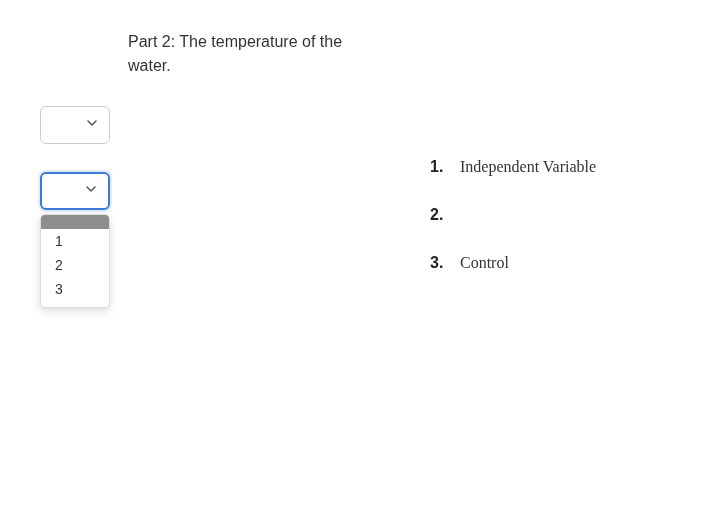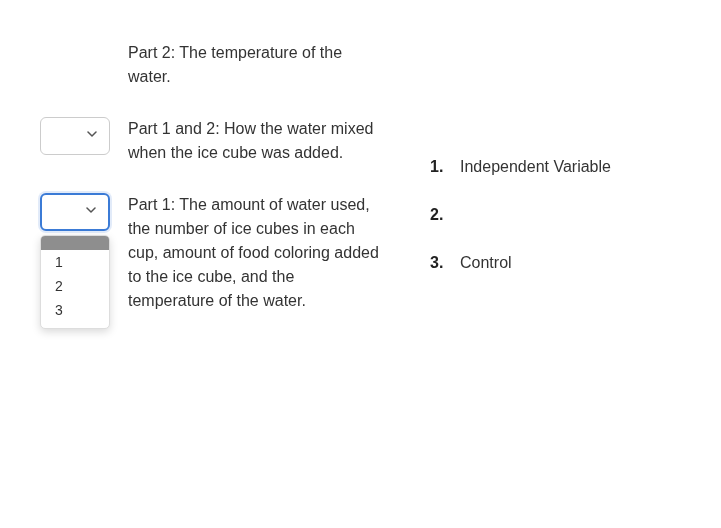--- a/index.html
+++ b/index.html
@@ -13,21 +13,20 @@
     position: relative;
   }
   .container {
     display: flex;
     padding: 30px 40px;
     gap: 50px;
   }
   .left-col {
     width: 340px;
     position: relative;
-    margin-top: 11px;
   }
   .right-col {
     width: 250px;
     padding-top: 128px;
   }
   .match-row {
     display: flex;
     align-items: flex-start;
     gap: 18px;
     margin-bottom: 28px;
@@ -95,20 +94,21 @@
     gap: 12px;
     margin-bottom: 30px;
   }
   .key-num {
     font-weight: 600;
     color: #222;
     min-width: 18px;
   }
   .key-label {
     color: #333;
+    font-family: Liberation Serif, serif;
   }
   .row-indent {
     margin-left: 88px;
     line-height: 1.5;
     color: #333;
   }
 </style>
 </head>
 <body>
 
@@ -122,40 +122,38 @@
     <div class="match-row">
       <div class="dropdown-slot">
         <div class="dropdown">
           <span class="chevron">
             <svg viewBox="0 0 10 6" width="10" height="6">
                 <path d="M1 1 L5 5 L9 1" fill="none" stroke="#555" stroke-width="1.5" stroke-linecap="round" stroke-linejoin="round"></path>
               </svg>
           </span>
         </div>
       </div>
-      <div class="match-text">Part 1 and 2: How the water mixed when the ice cube was added.</div>
     </div>
 
     <div class="match-row">
       <div class="dropdown-slot">
         <div class="dropdown focused">
           <span class="chevron">
             <svg viewBox="0 0 10 6" width="10" height="6">
                 <path d="M1 1 L5 5 L9 1" fill="none" stroke="#555" stroke-width="1.5" stroke-linecap="round" stroke-linejoin="round"></path>
               </svg>
           </span>
         </div>
         <div class="dropdown-menu">
           <div class="header-strip"></div>
           <div class="opt">1</div>
           <div class="opt">2</div>
           <div class="opt">3</div>
         </div>
       </div>
-      <div class="match-text">Part 1: The amount of water used, the number of ice cubes in each cup, amount of food coloring added to the ice cube, and the temperature of the water.</div>
     </div>
 
 
   </div>
 
   <div class="right-col">
     <ol class="key-list">
       <li>
         <span class="key-num">1.</span>
         <span class="key-label">Independent Variable</span>

